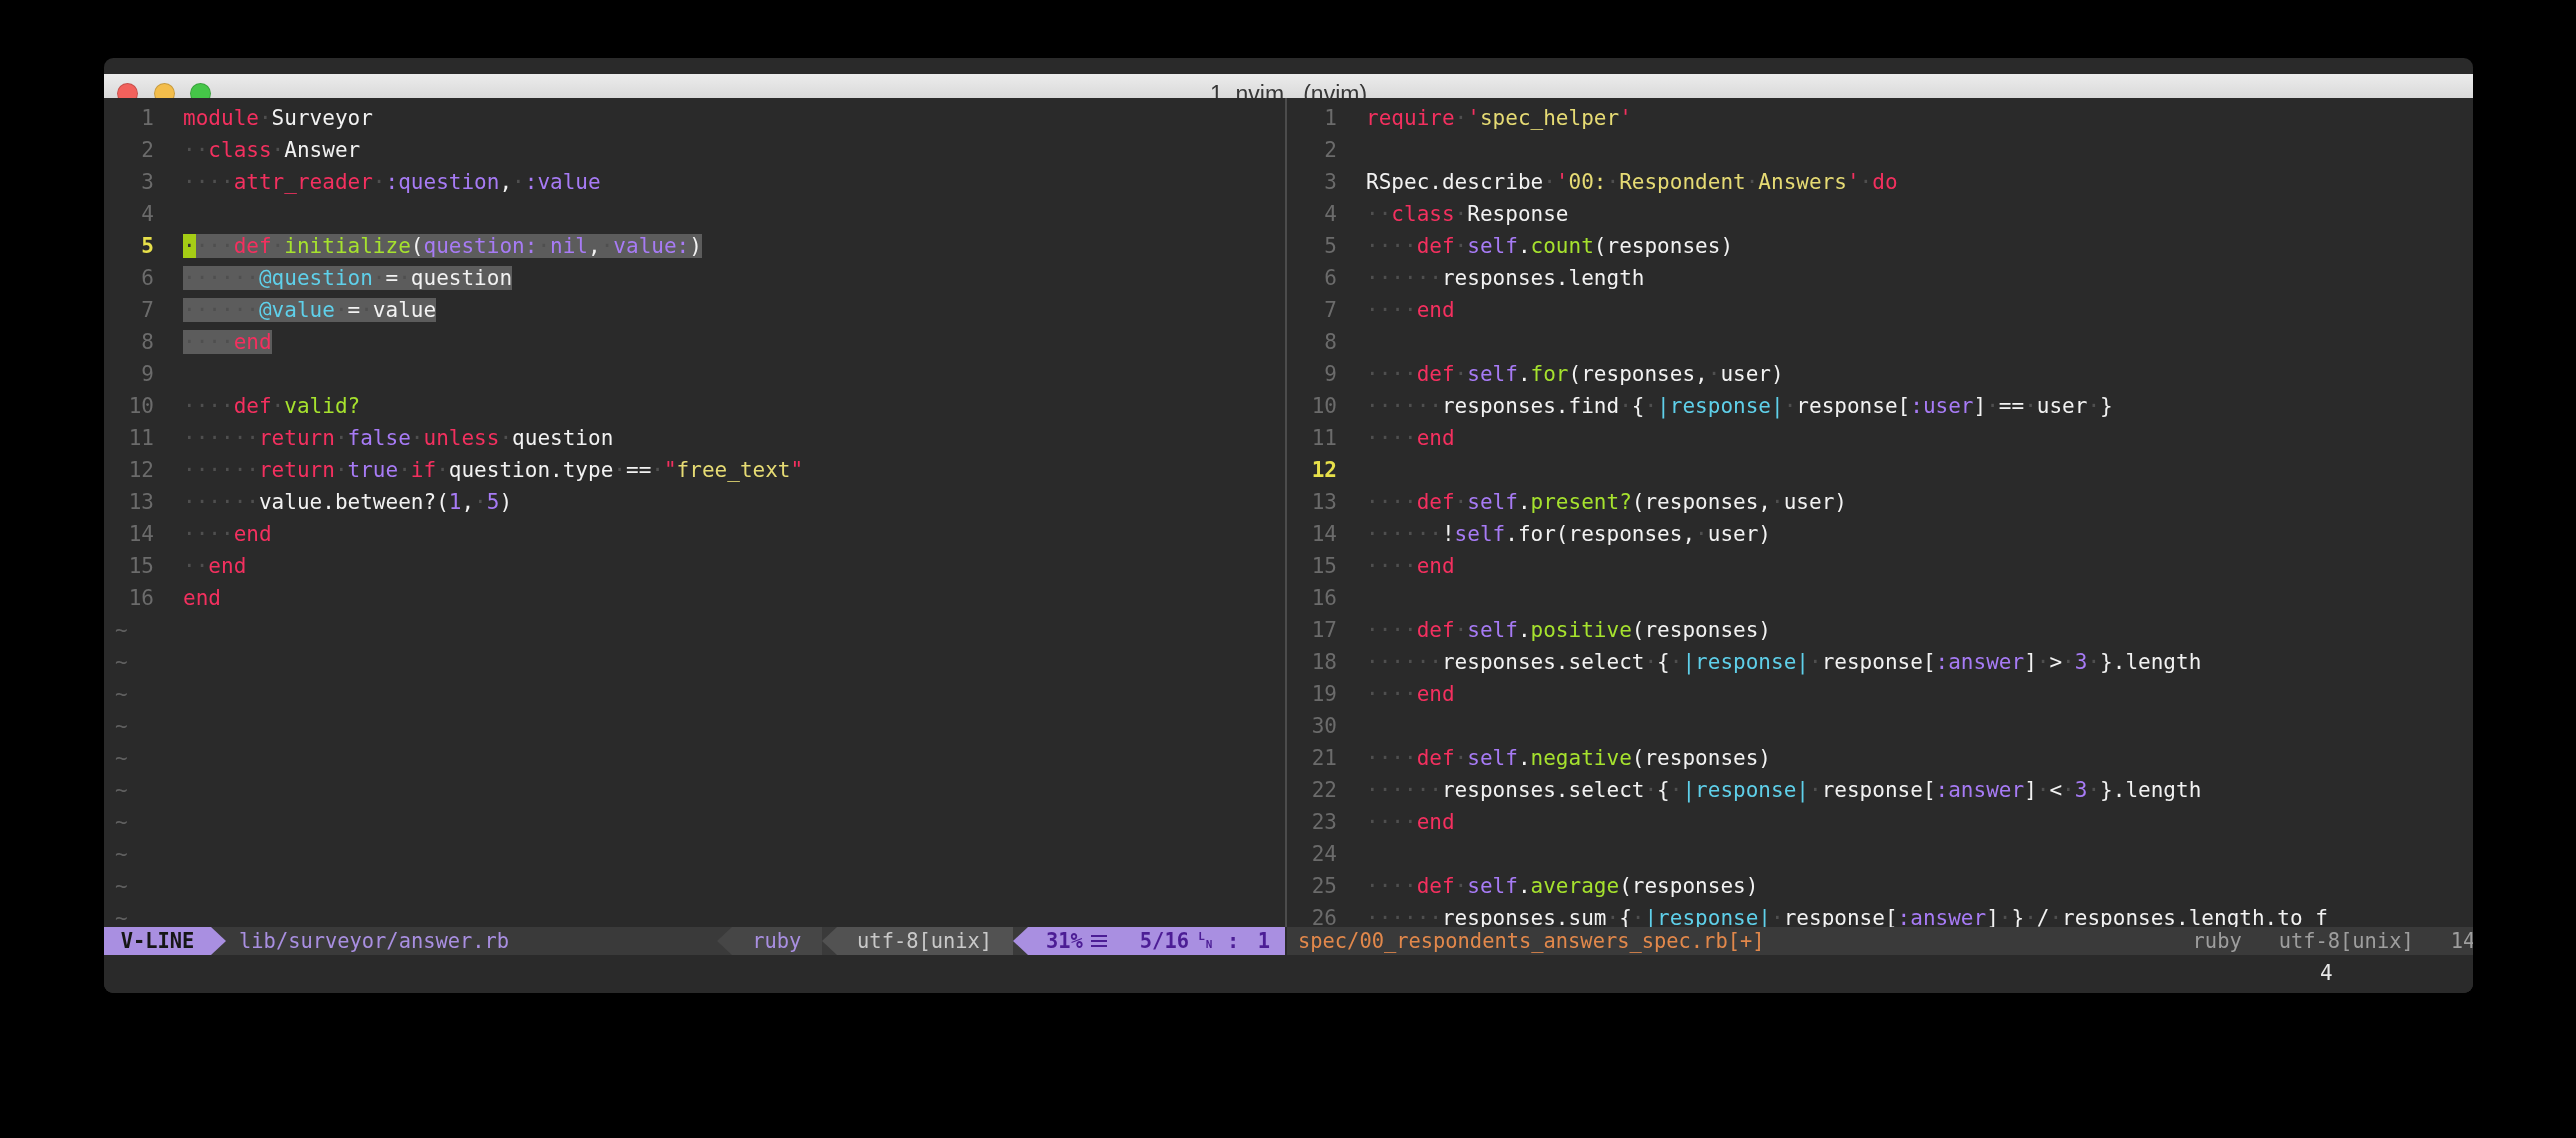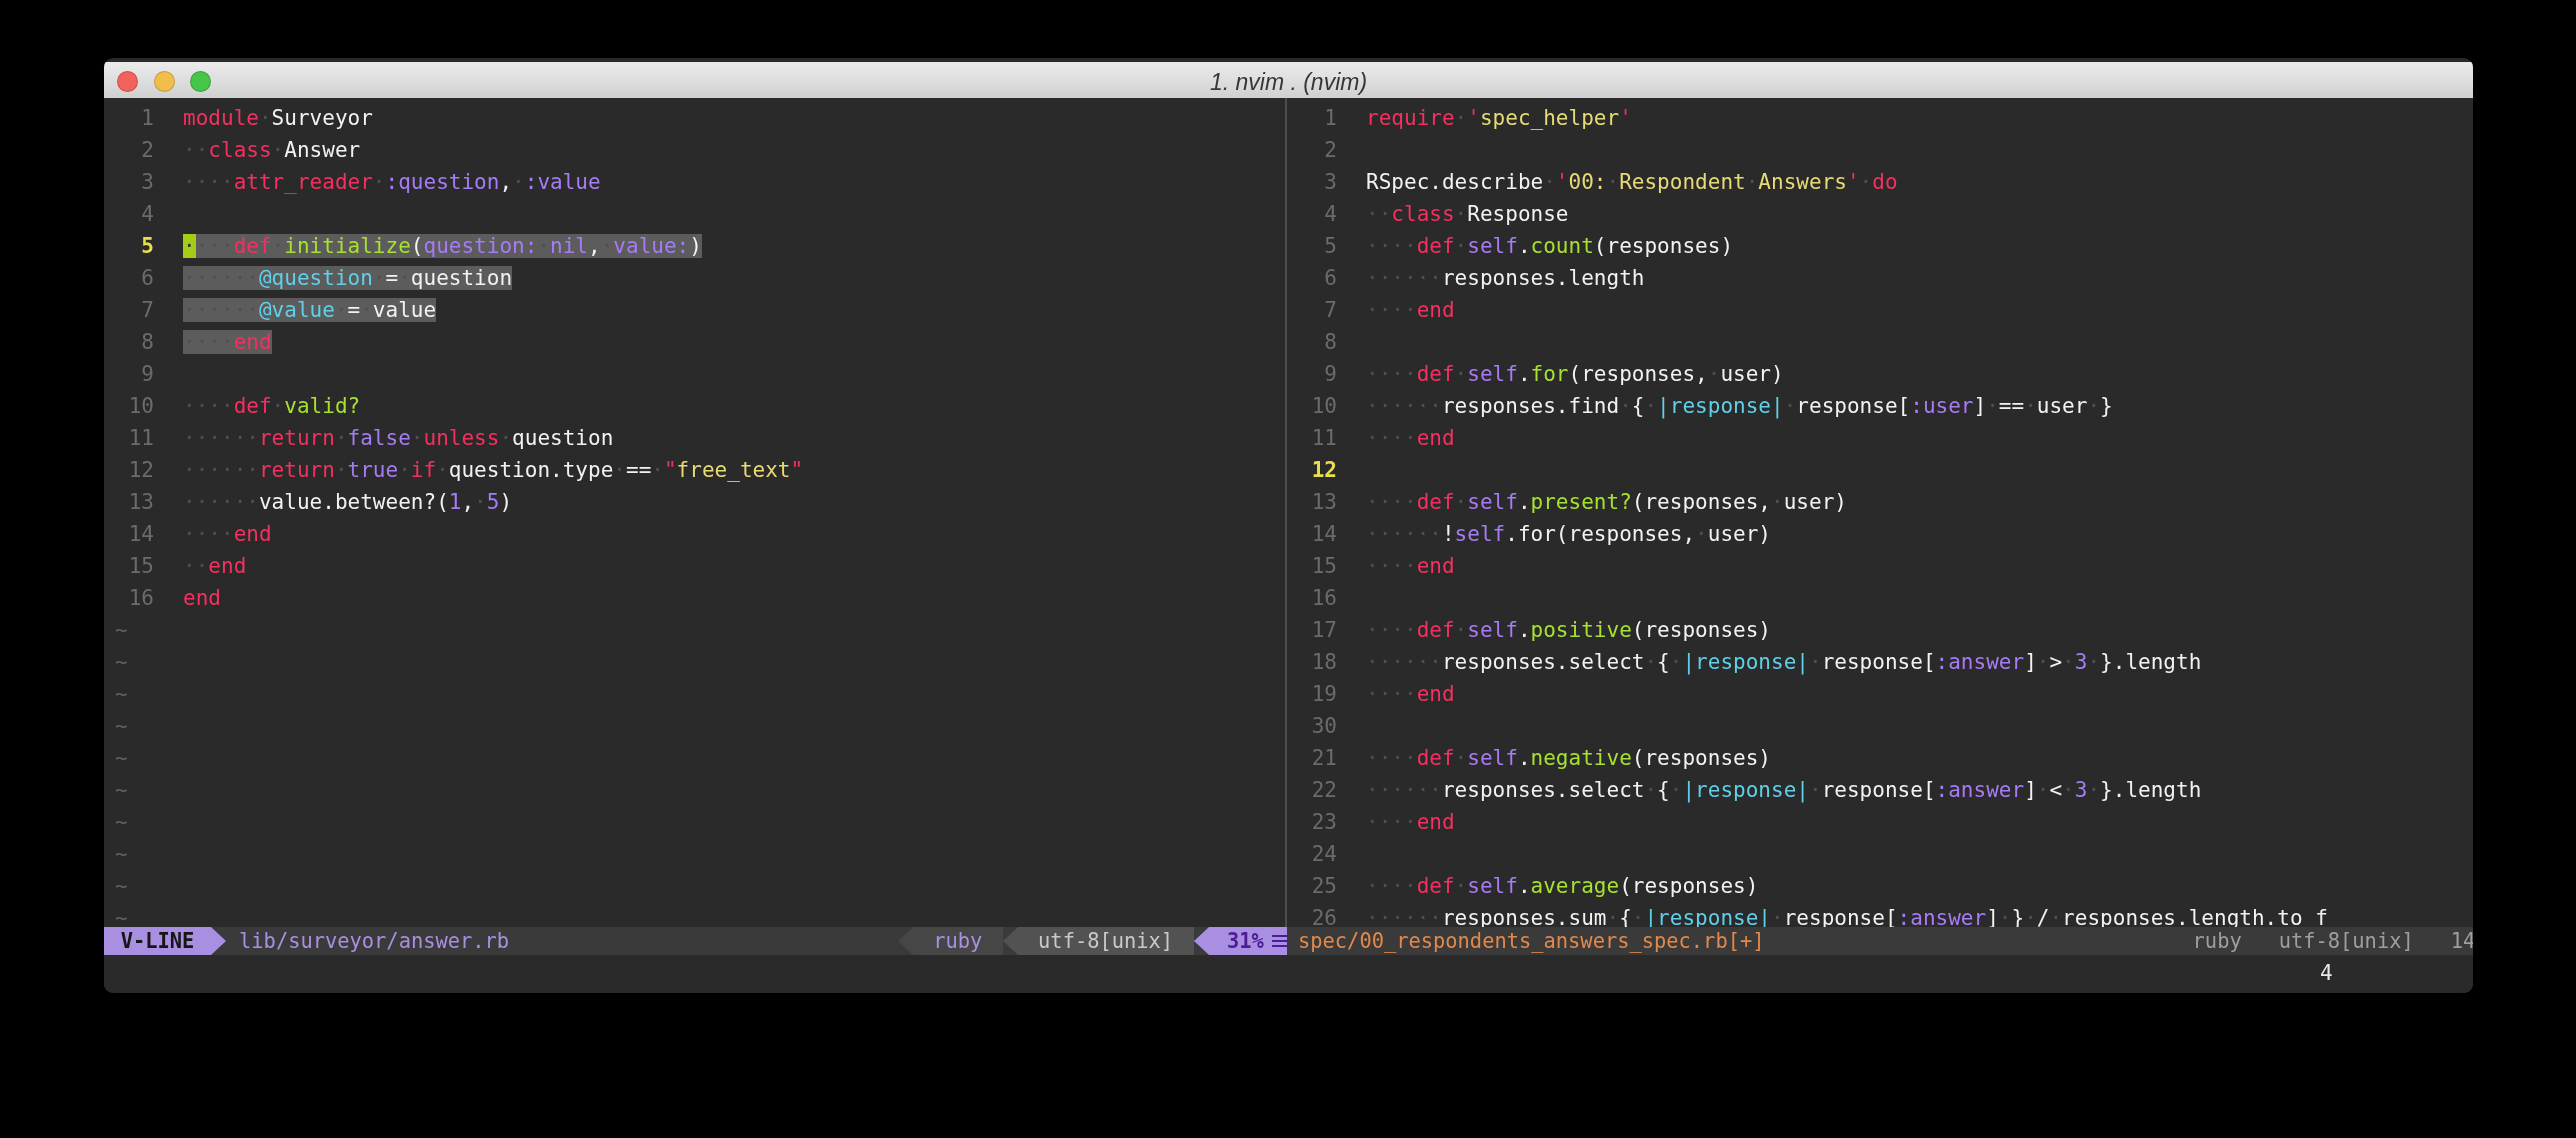--- a/index.html
+++ b/index.html
@@ -4,23 +4,23 @@
 <style>
   html,body{margin:0;padding:0;}
   body{width:2576px;height:1138px;background:#000;position:relative;overflow:hidden;
        font-family:"DejaVu Sans Mono", monospace;}
 
   .window{position:absolute;left:104px;top:58px;width:2369px;height:935px;
           border-radius:9.3px;overflow:hidden;background:var(--bg);
           box-shadow:0 22px 65px rgba(0,0,0,.6);}
 
   
-  .titlebar{position:absolute;left:0;top:4px;right:0;height:40px;
+  .titlebar{position:absolute;left:0;top:16px;right:0;height:40px;
             background:linear-gradient(#ececec,#cdcdcd);
-            border-bottom:0.9px solid #a8a8a8;font-style:italic;}
+            border-bottom:0.9px solid #a8a8a8;}
   .title{position:absolute;left:0;right:0;top:0;height:40px;line-height:40px;
          text-align:center;font-family:"Liberation Sans",sans-serif;
          font-size:23px;color:#373737;}
   .lights{position:absolute;left:13px;top:9.3px;display:flex;gap:15.7px;}
   .light{width:21px;height:21px;border-radius:50%;border:0.9px solid rgba(0,0,0,.18);
          box-sizing:border-box;padding:0;}
   .light.red{background:#f2615c;}
   .light.yellow{background:#f3bd4b;}
   .light.green{background:#45c648;}
 
@@ -47,21 +47,21 @@
   .code span.s{color:var(--yellow);}
   .code span.q{color:var(--pink);}
   .code span.w{color:var(--fg);}
   .code span.ws{color:var(--ws);}
   .selrow .code span{background:var(--sel);}
   .code span.cur{background:var(--cursor) !important;color:#333 !important;}
 
   
   .statusbar{position:absolute;top:829px;height:28px;display:flex;align-items:stretch;
              font-size:20.4px;line-height:28px;background:var(--sldark);overflow:hidden;}
-  .statusbar.sbleft{left:0;width:1362px;}
+  .statusbar.sbleft{left:0;width:1181px;}
   .statusbar.sbright{left:1183px;width:1408px;}
   .sa{background:var(--slpurple);color:#161616;font-weight:bold;padding:0 16.7px;}
   .tri-r{width:0;height:0;border-top:14px solid transparent;border-bottom:14px solid transparent;
          border-left:15.7px solid var(--slpurple);}
   .tri-l{width:0;height:0;border-top:14px solid transparent;border-bottom:14px solid transparent;}
   .tri-l.tx{border-right:15.7px solid var(--slx);}
   .tri-l.ty{border-right:15.7px solid var(--sly);}
   .tri-l.tz{border-right:15.7px solid var(--slpurple);}
   .sfile{color:var(--slpurple);padding-left:13px;}
   .spacer{flex:1;}

